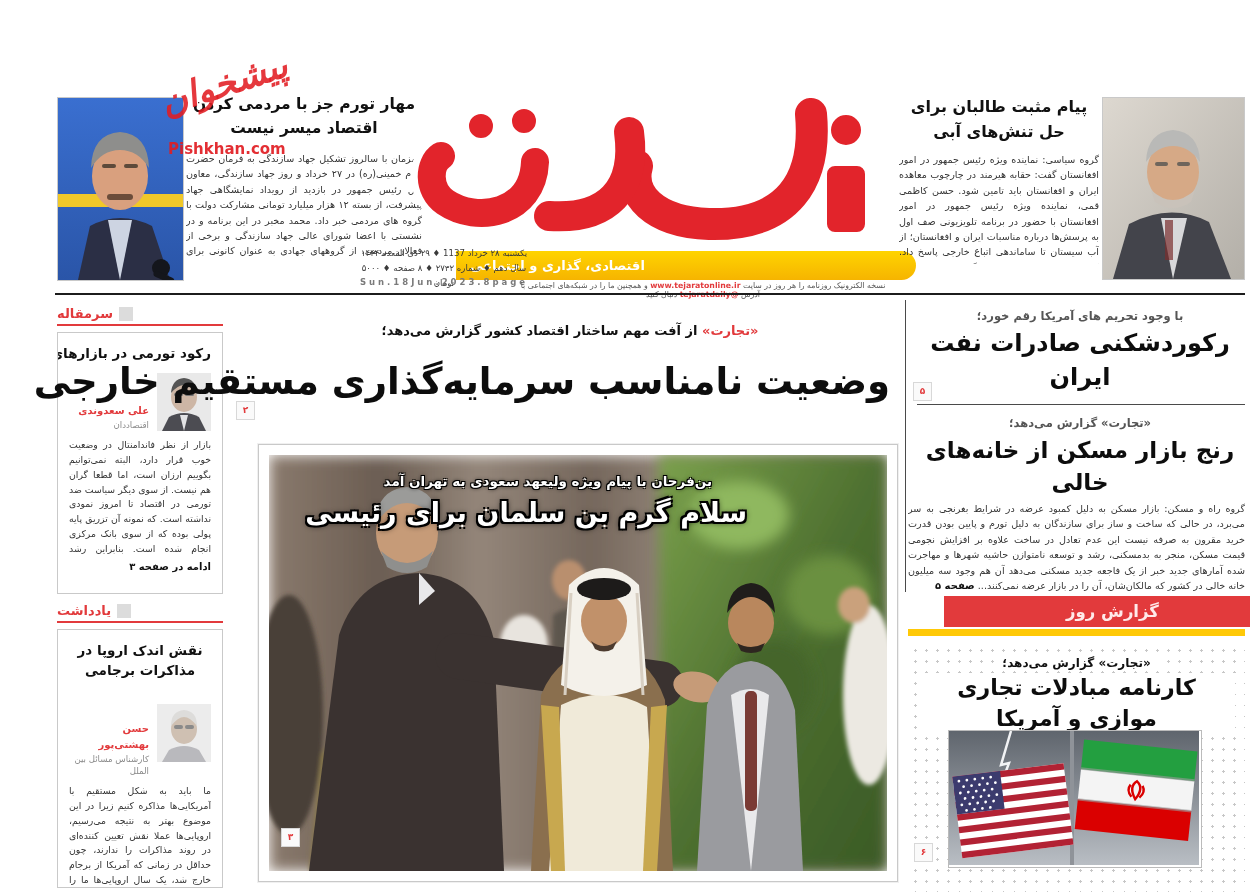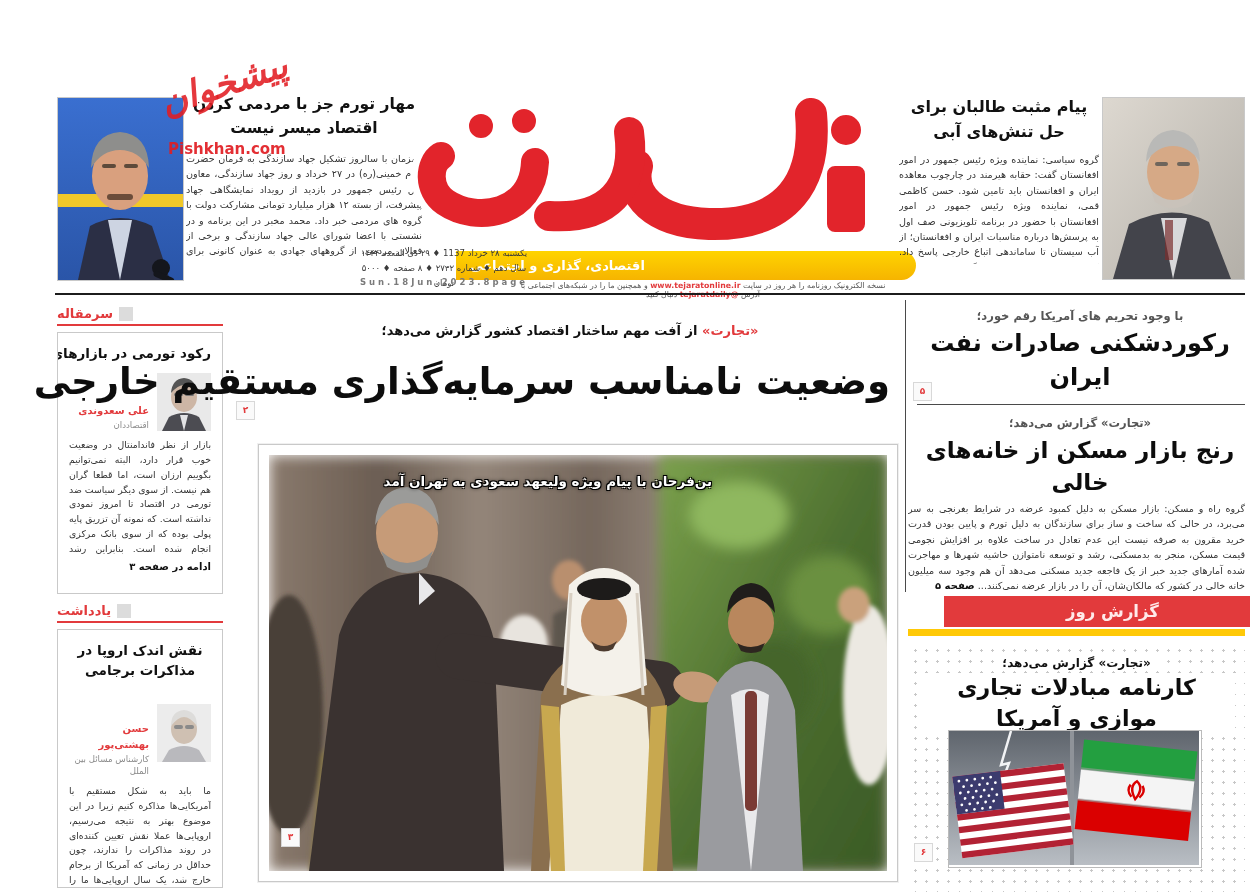--- a/index.html
+++ b/index.html
@@ -279,20 +279,21 @@
       <g>
         <path d="M428 416 L438 250 Q452 208 482 206 Q514 210 526 255 L534 416 Z" fill="#9a9b9f"></path>
         <path d="M462 240 L482 416 L500 240 Q482 228 462 240 Z" fill="#e9e9eb"></path>
         <rect x="476" y="236" width="12" height="120" rx="5" fill="#7a3b35"></rect>
         <ellipse cx="482" cy="168" rx="23" ry="27" fill="#b9875d"></ellipse>
         <path d="M458 158 Q460 130 482 128 Q504 130 506 158 Q494 142 482 142 Q470 142 458 158 Z" fill="#201d1b"></path>
         <path d="M468 188 Q482 196 496 188 L492 196 Q482 200 472 196 Z" fill="#2e2620"></path>
       </g>
     </svg>
     <div class="abs overlaysm" style="top:28px;right:185px;">بن‌فرحان با پیام ویژه ولیعهد سعودی به تهران آمد</div>
+    <div class="abs overlaybig" style="top:52px;right:150px;">سلام گرم بن سلمان برای رئیسی</div>
     <div class="abs pagebox" style="left:22px;bottom:34px;">۳</div>
   </div>
 
   <div class="abs thinrule" style="left:905px;top:300px;width:1px;height:292px;"></div>
 
   <div class="abs colkicker c" style="left:915px;top:309px;width:330px;">با وجود تحریم های آمریکا رقم خورد؛</div>
   <div class="abs colheadline c" style="left:915px;top:327px;width:330px;height:68px;overflow:hidden;font-size:24px;">رکوردشکنی صادرات نفت ایران</div>
   <div class="abs pagebox" style="left:913px;top:382px;">۵</div>
   <div class="abs thinrule" style="left:917px;top:404px;width:328px;height:1px;"></div>
 

